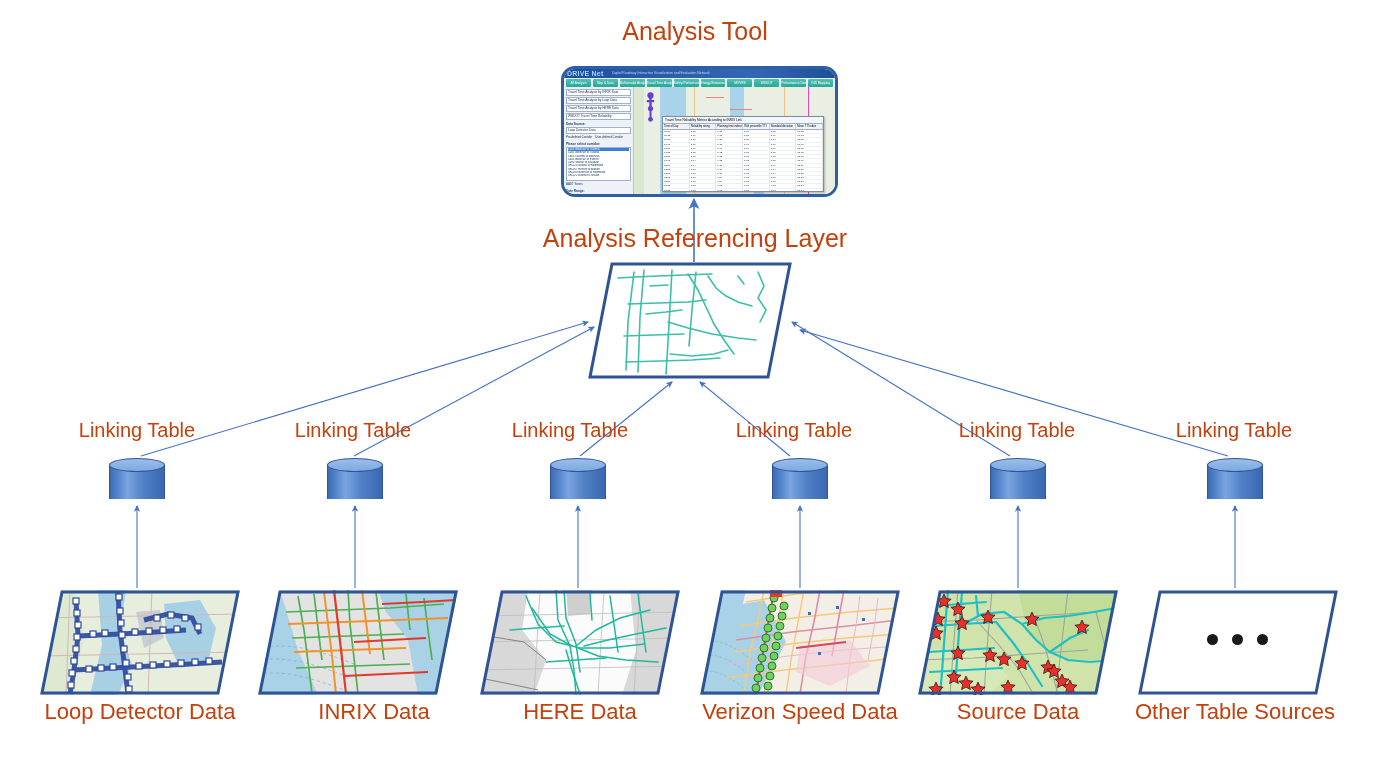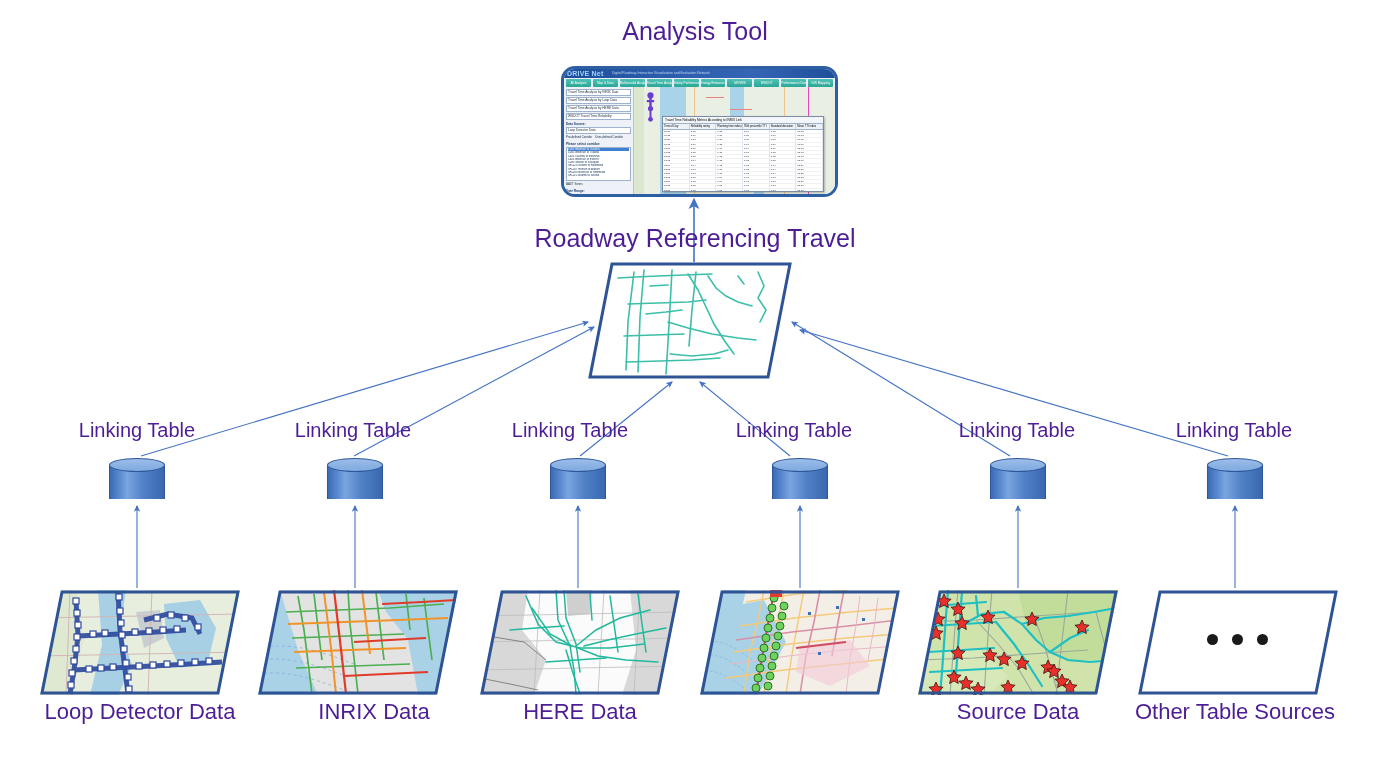--- a/index.html
+++ b/index.html
@@ -14,21 +14,21 @@
   #canvas {
     position: relative;
     width: 1390px;
     height: 758px;
     overflow: hidden;
     background: #ffffff;
   }
   .lbl {
     position: absolute;
     text-align: center;
-    color: #4c1d95;
+    color: #c2410c;
     white-space: nowrap;
     line-height: 1.1;
   }
   #title-analysis-tool {
     left: 0; top: 18px; width: 1390px;
     font-size: 25px;
   }
   #title-roadway {
     left: 0; top: 225px; width: 1390px;
     font-size: 25px;
@@ -514,21 +514,21 @@
                 <div>1.00</div>
                 <div>0.03</div>
                 <div>15.78</div>
               </div>
             </div>
         </div>
       </div>
     </div>
   </div>
 
-  <div class="lbl" id="title-roadway">Roadway Referencing Travel</div>
+  <div class="lbl" id="title-roadway">Analysis Referencing Layer</div>
 
   <svg id="roadway-layer" viewBox="0 0 204 117">
     <polygon points="24,2 202,2 180,115 2,115" fill="#ffffff" stroke="#2E5496" stroke-width="3"></polygon>
     <g stroke="#3BBFA8" stroke-width="1.6" fill="none" stroke-linecap="round">
       <path d="M46,10 L40,60 L38,108"></path>
       <path d="M56,8 L52,55 L50,110"></path>
       <path d="M30,16 L48,15 L70,14 L96,13 L124,12"></path>
       <path d="M40,42 L70,41 L100,40 L118,38"></path>
       <path d="M36,74 L66,73 L96,72"></path>
       <path d="M38,100 L72,99 L104,98 L132,96"></path>
@@ -855,16 +855,17 @@
   </svg>
   <div class="dots" style="left:1207px;">
     <span class="dot"></span>
     <span class="dot"></span>
     <span class="dot"></span>
   </div>
 
   <div class="lbl source-label" style="left:-10px;">Loop Detector Data</div>
   <div class="lbl source-label" style="left:224px;">INRIX Data</div>
   <div class="lbl source-label" style="left:430px;">HERE Data</div>
+  <div class="lbl source-label" style="left:650px;">Verizon Speed Data</div>
   <div class="lbl source-label" style="left:868px;">Source Data</div>
   <div class="lbl source-label" style="left:1085px;">Other Table Sources</div>
 
 </div>
 
 </body></html>

